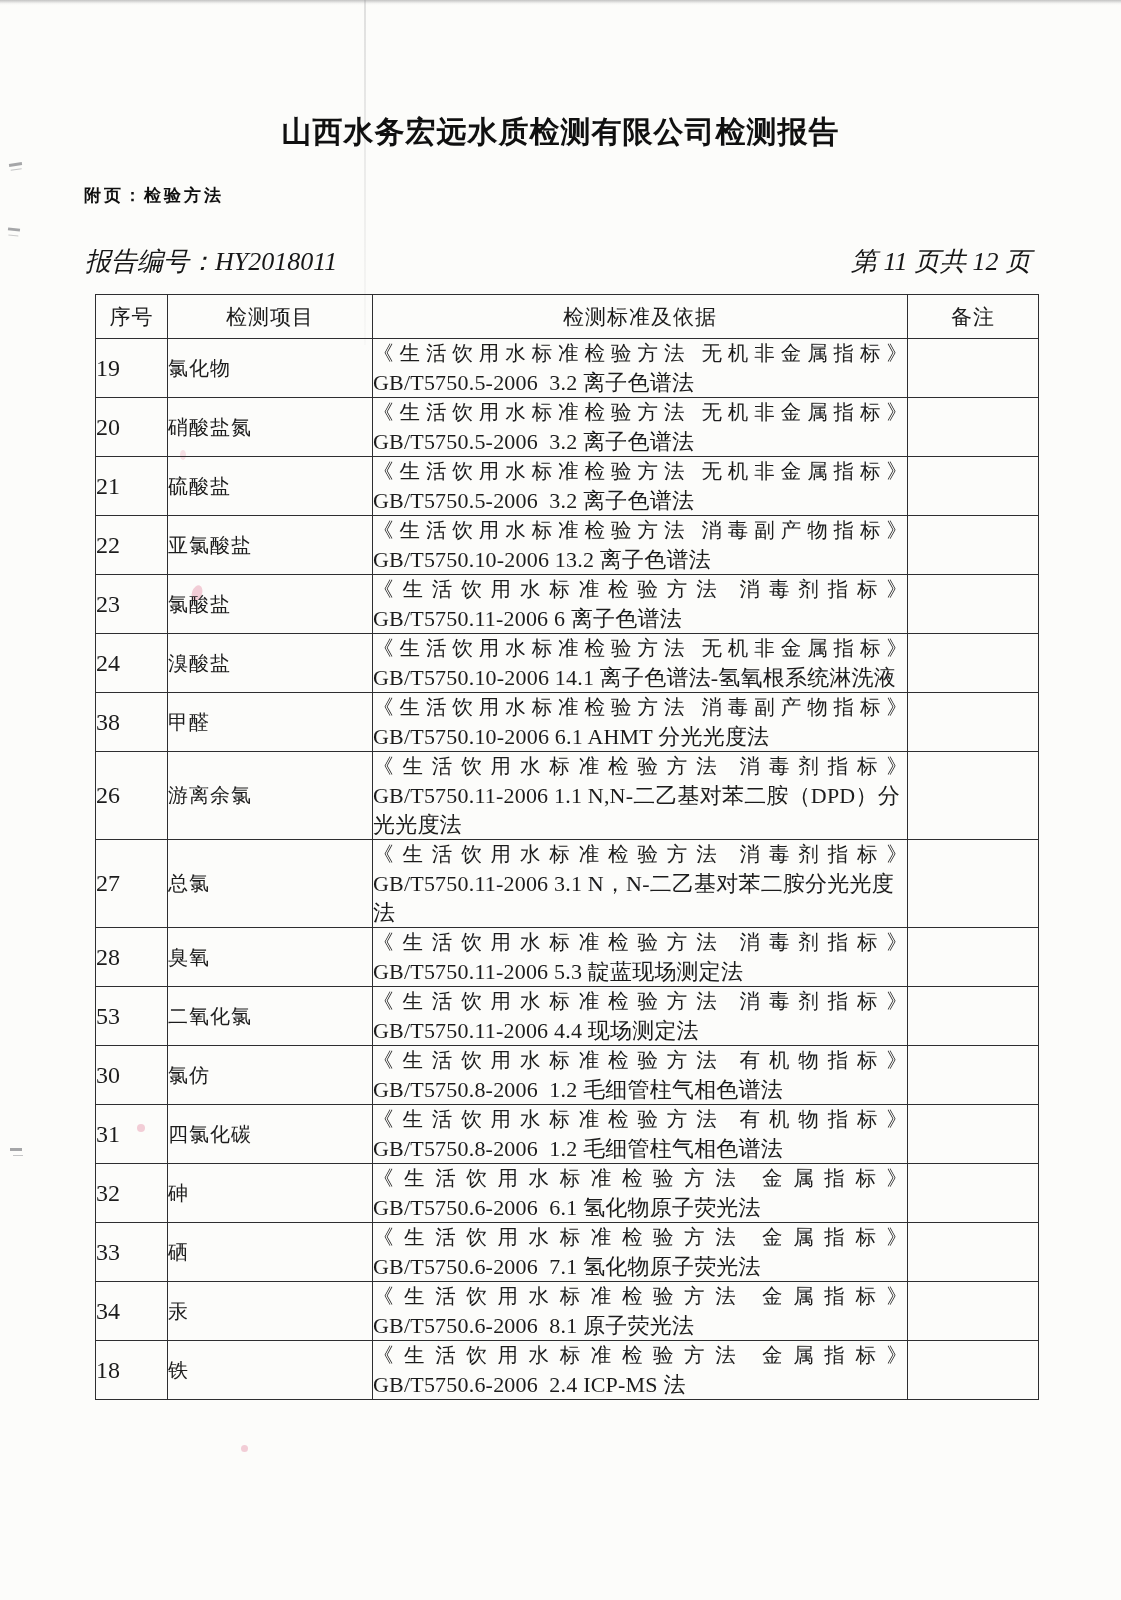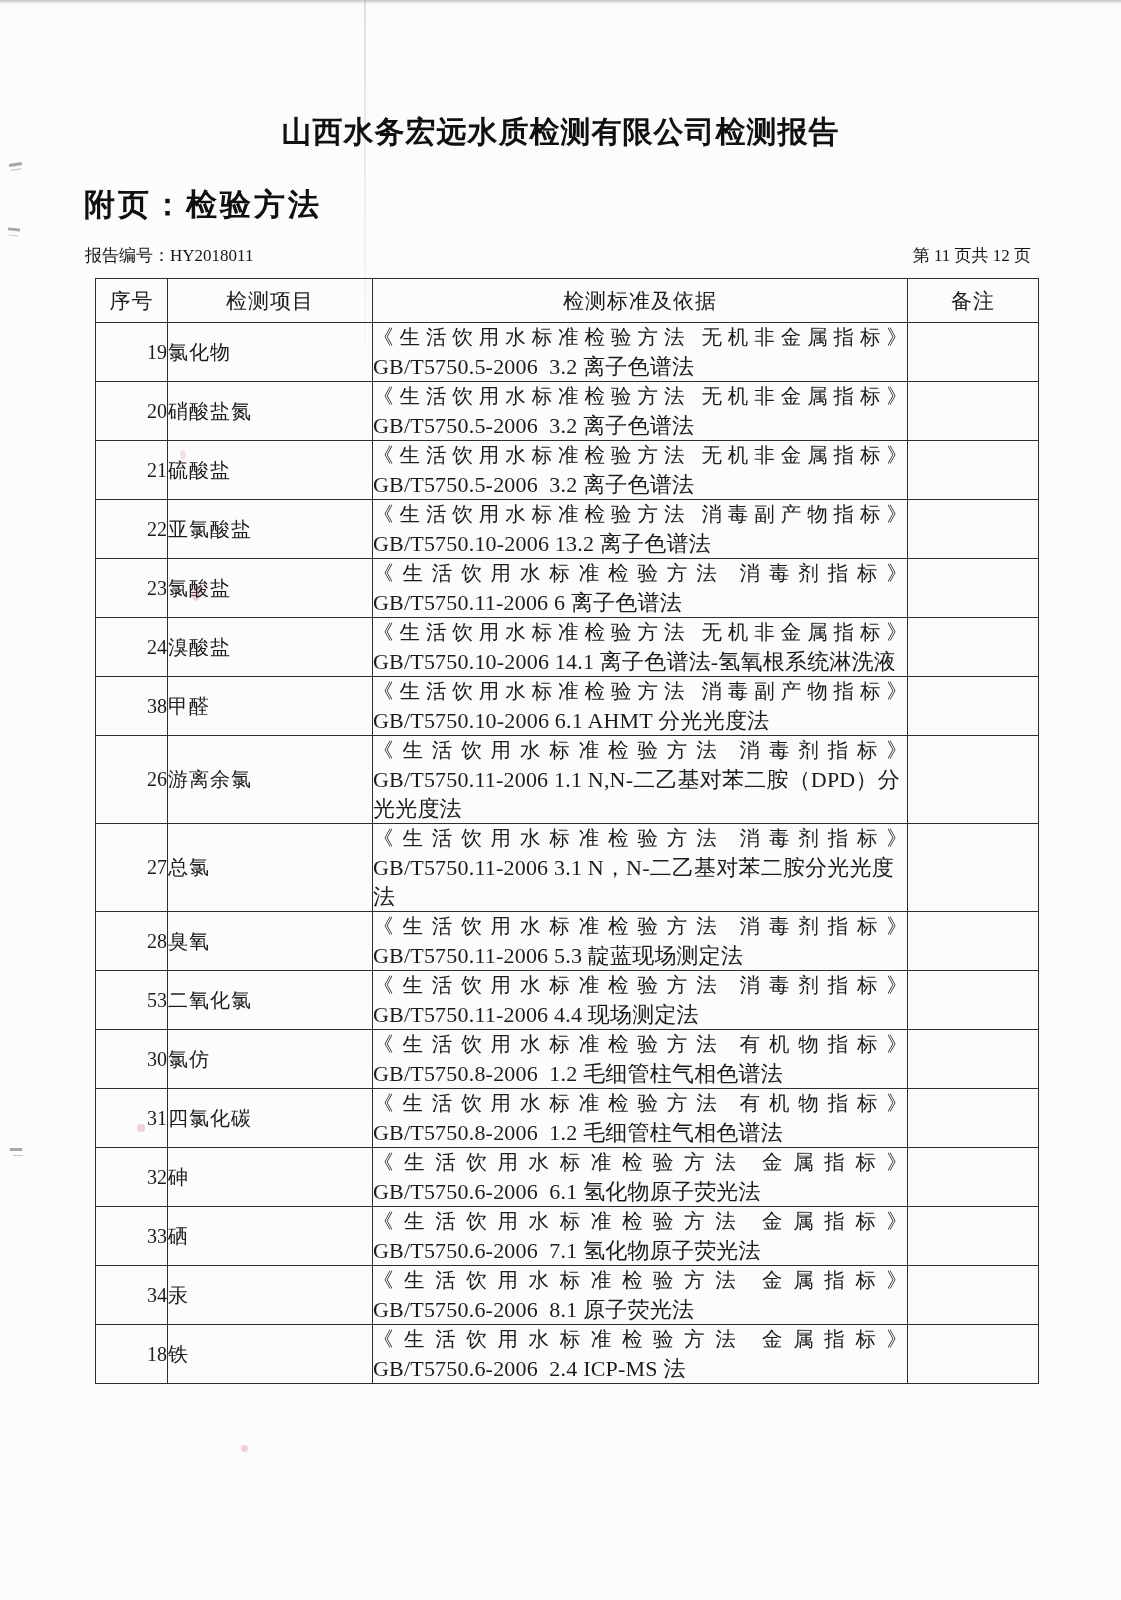--- a/index.html
+++ b/index.html
@@ -41,49 +41,49 @@
     position: absolute; top: 112px; left: 0; width: 100%;
     margin: 0; text-align: center;
     font-family: "Liberation Sans", sans-serif;
     font-size: 30px; font-weight: 700; color: #101010;
     letter-spacing: 1px;
   }
   .doc-subtitle {
     position: absolute; top: 184px; left: 84px;
     margin: 0;
     font-family: "Liberation Sans", sans-serif;
-    font-size: 31px; font-weight: 700; color: #101010;
+    font-size: 17px; font-weight: 700; color: #101010;
     letter-spacing: 3px;
   }
   .meta-row {
     position: absolute; top: 244px; left: 85px; right: 90px;
     display: flex; justify-content: space-between; align-items: baseline;
-    font-size: 17px; color: #161616;
+    font-size: 26px; color: #161616; font-style: italic;
   }
   
   table.methods {
-    position: absolute; left: 95px; top: 278px;
+    position: absolute; left: 95px; top: 294px;
     width: 943px;
     border-collapse: collapse;
     table-layout: fixed;
     font-size: 20px; color: #1c1c1c;
   }
   table.methods th, table.methods td {
     border: 1.6px solid #2e2e30;
     padding: 0;
     vertical-align: middle;
   }
   table.methods th {
     height: 43px;
     font-weight: 400;
     font-size: 21px;
     text-align: center;
     letter-spacing: 1px;
   }
-  td.c-no   { text-align: right; font-size: 20px; font-family: Liberation Serif, serif; }
+  td.c-no   { text-align: left; font-size: 24px; font-family: Liberation Serif, serif; }
   td.c-item { text-align: left; font-size: 20px; letter-spacing: 1px; }
   td.c-std  { padding: 2px 12px 2px 9px; }
   td.c-remark { }
   .std-line {
     font-size: 20.5px; line-height: 29px;
     text-align: justify; text-align-last: justify;
   }
   .method-line {
     font-size: 22px; line-height: 29px;
     white-space: pre-wrap;

